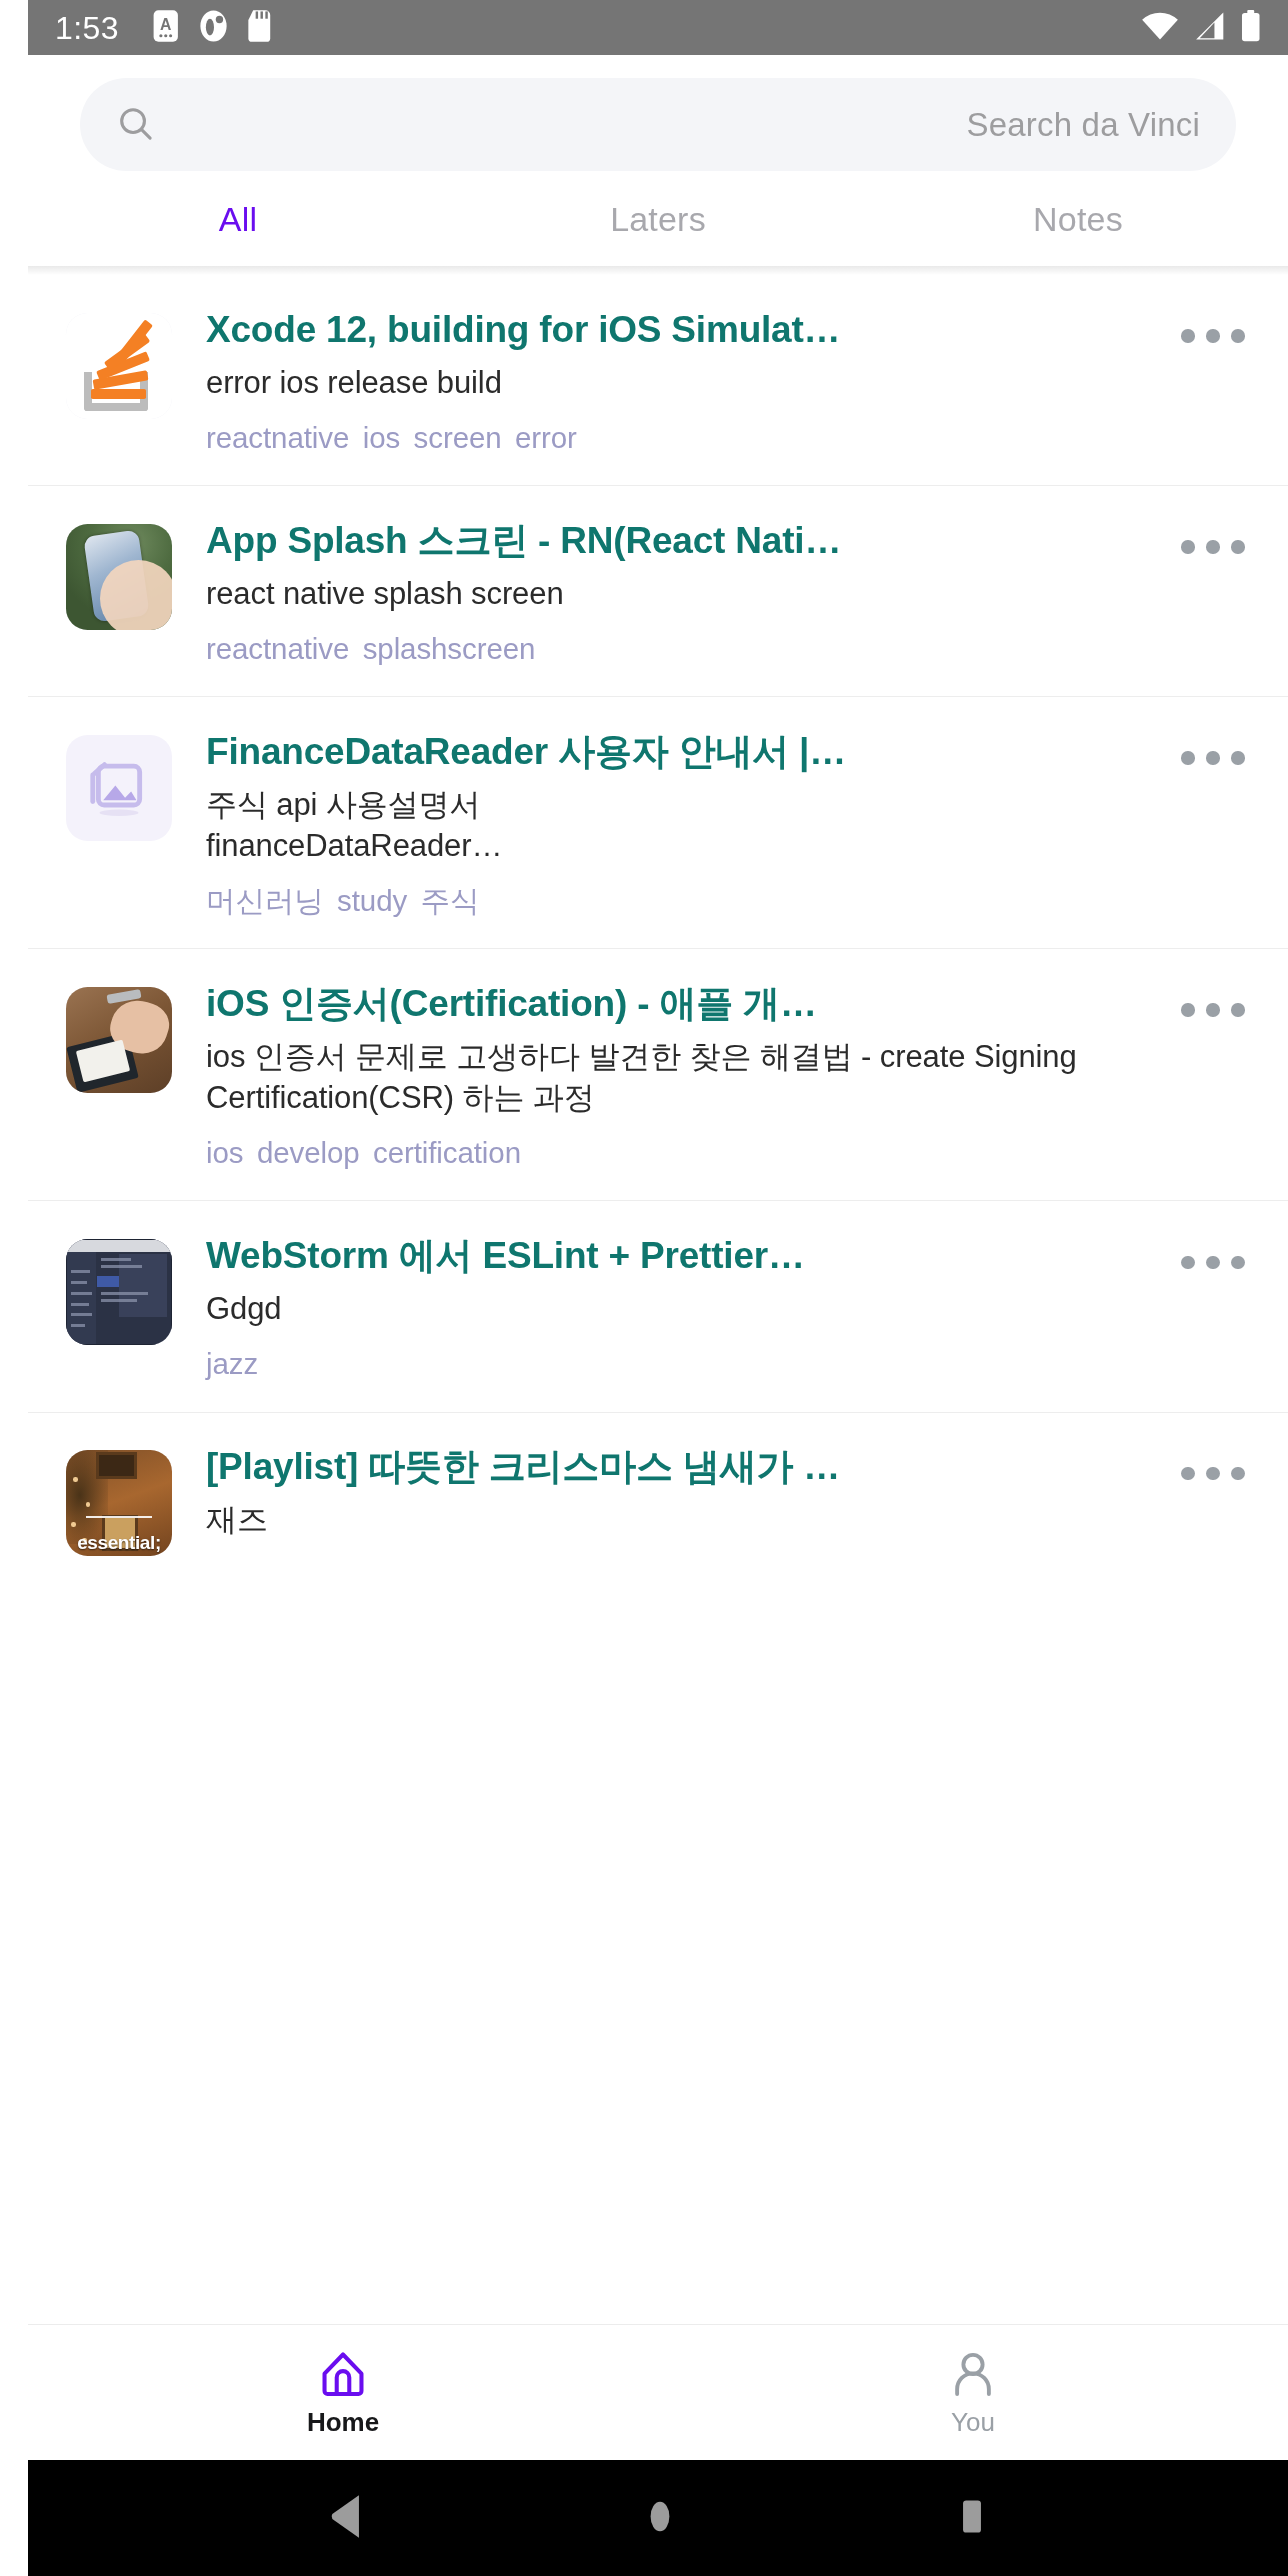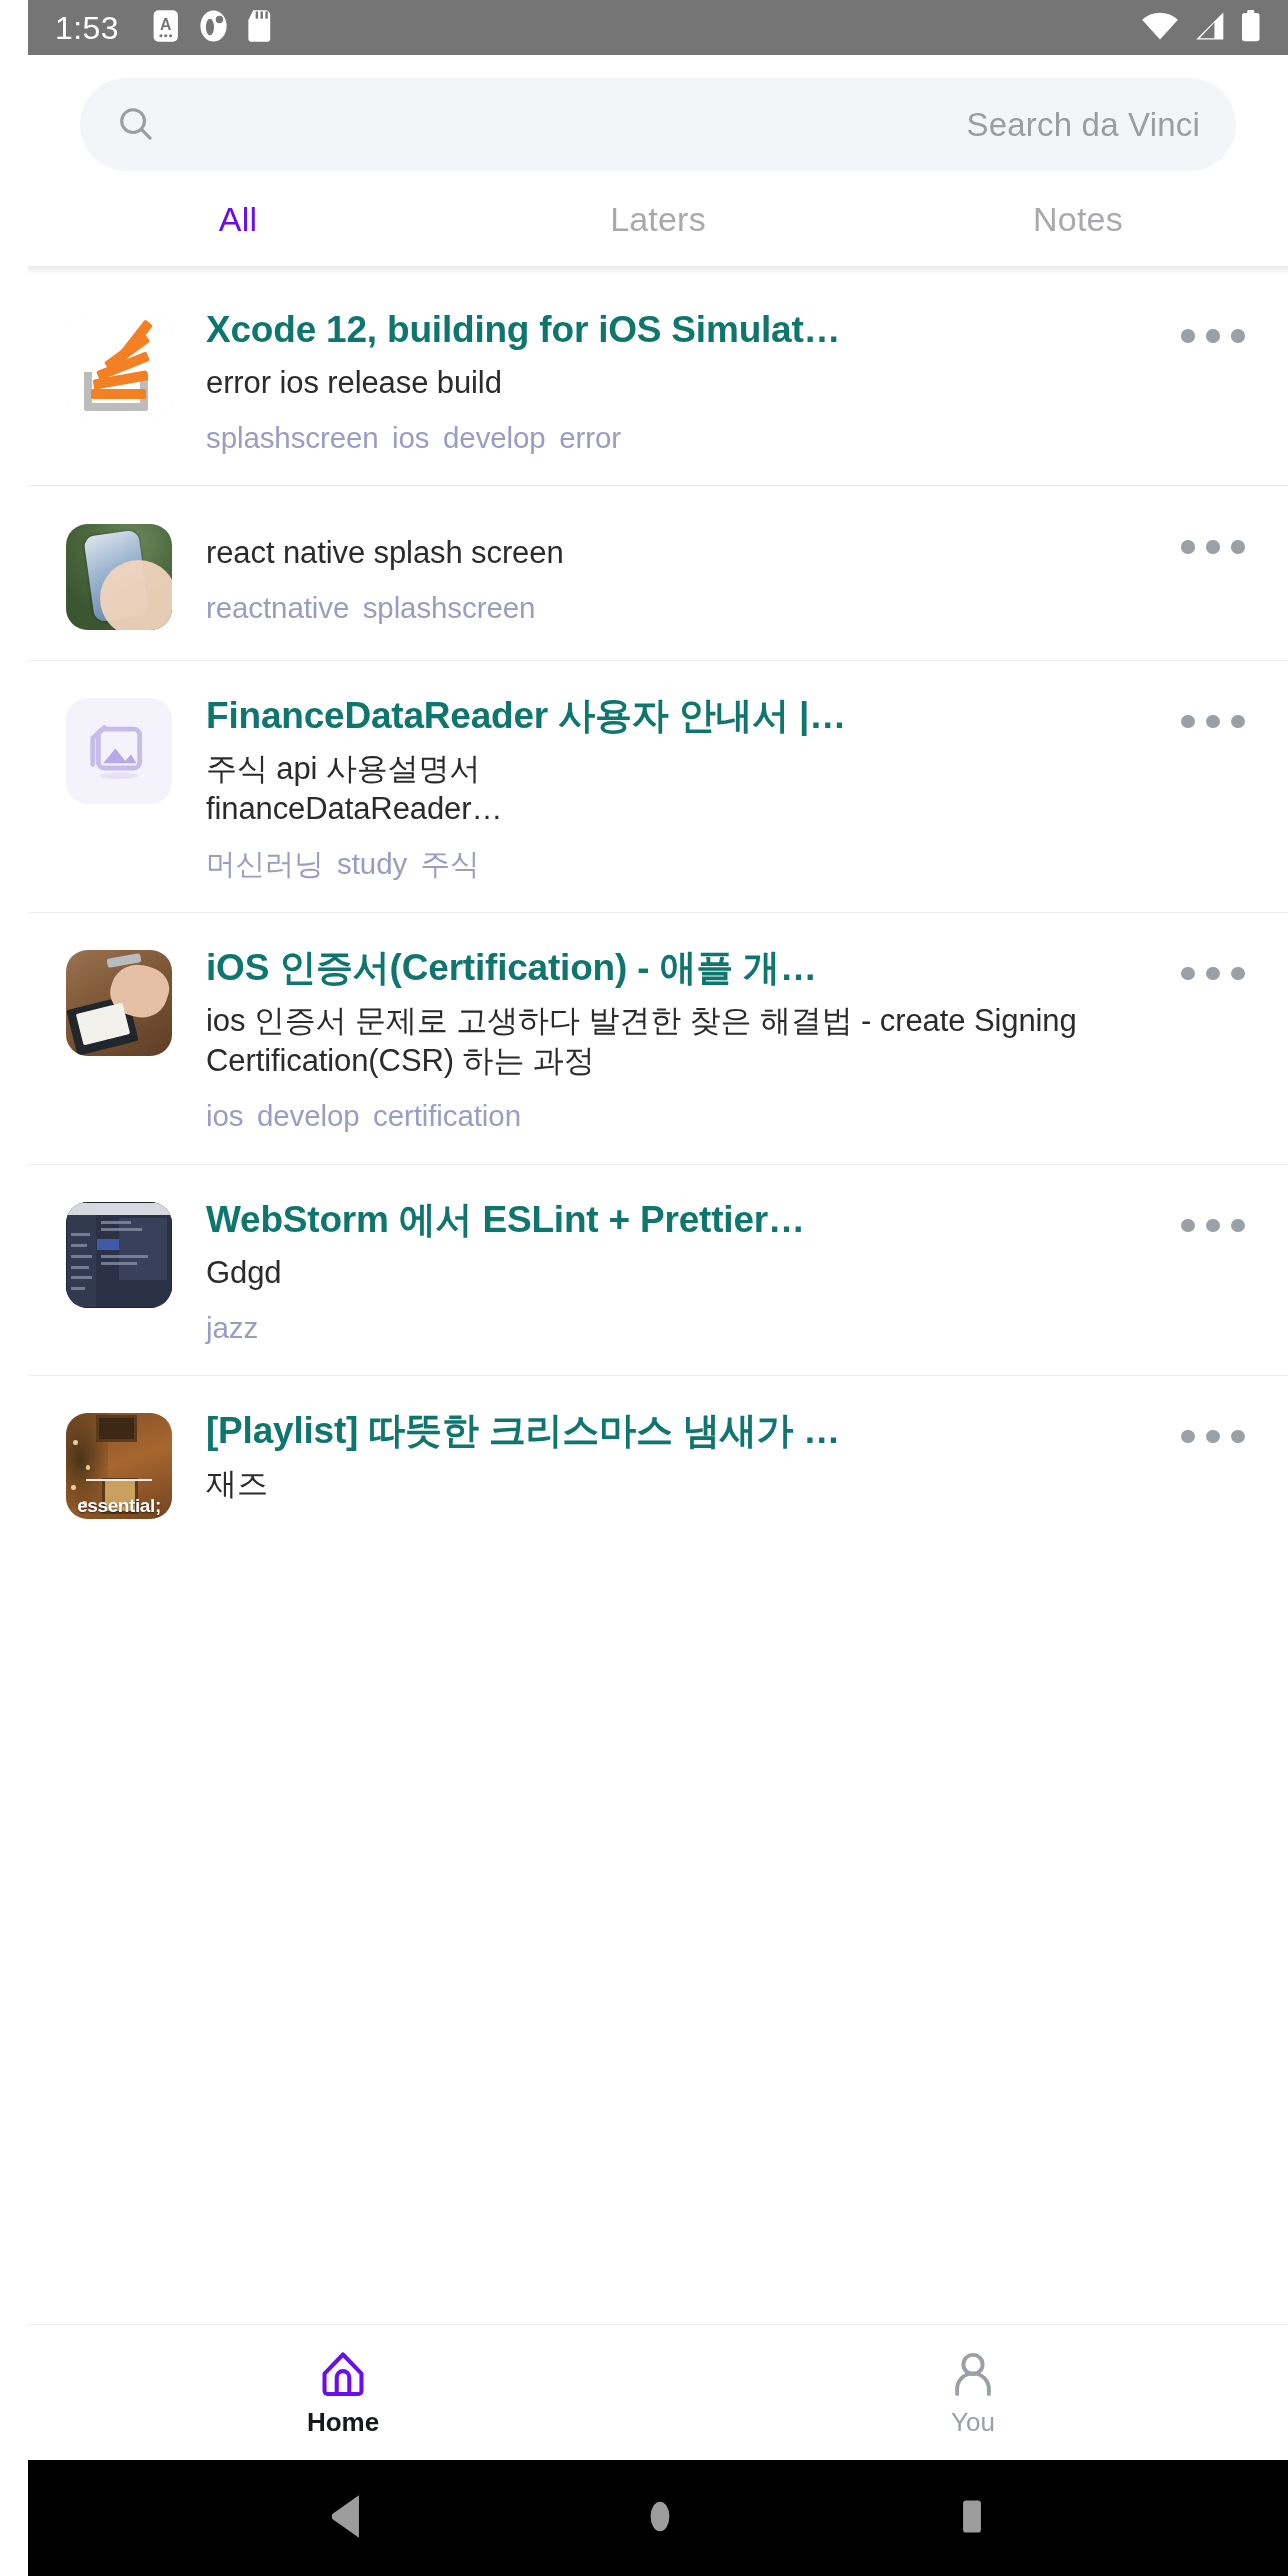--- a/index.html
+++ b/index.html
@@ -270,35 +270,36 @@
           <div class="so-bar" style="width:55px;height:9.8px;left:25px;bottom:19.7px;"></div>
           <div class="so-bar" style="width:55px;height:9.8px;left:27px;bottom:34px;transform:rotate(-10deg);"></div>
           <div class="so-bar" style="width:54px;height:9.8px;left:30px;bottom:48px;transform:rotate(-22deg);"></div>
           <div class="so-bar" style="width:50px;height:9.8px;left:36px;bottom:62px;transform:rotate(-36deg);"></div>
           <div class="so-bar" style="width:47px;height:9.8px;left:45px;bottom:73px;transform:rotate(-52deg);"></div>
         </div>
       </div>
       <div class="rowbody">
         <div class="row-title">Xcode 12, building for iOS Simulat…</div>
         <div class="row-desc">error ios release build</div>
-        <div class="row-tags">splashscreen  ios  develop  error</div>
+        <div class="row-tags">reactnative  ios  screen  error</div>
       </div>
       <div class="row-more">
         <span class="dot"></span>
         <span class="dot"></span>
         <span class="dot"></span>
       </div>
     </div>
     <div class="divider"></div>
 
     <div class="row">
       <div class="thumb">
         <div class="ph-phone"></div>
       </div>
       <div class="rowbody">
+        <div class="row-title">App Splash 스크린 - RN(React Nati…</div>
         <div class="row-desc">react native splash screen</div>
         <div class="row-tags">reactnative  splashscreen</div>
       </div>
       <div class="row-more">
         <span class="dot"></span>
         <span class="dot"></span>
         <span class="dot"></span>
       </div>
     </div>
     <div class="divider"></div>

